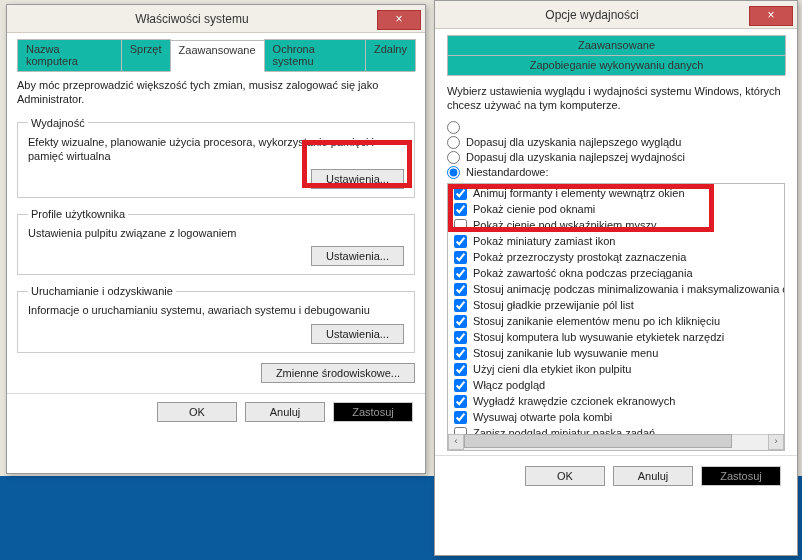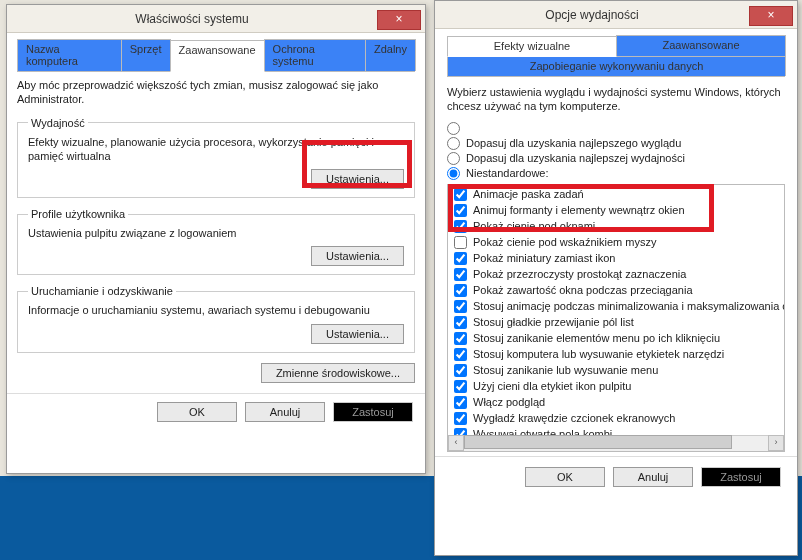--- a/index.html
+++ b/index.html
@@ -63,21 +63,21 @@
   
   .tabs {
     display: flex;
     border-bottom: 1px solid #bbb;
     margin-bottom: 6px;
   }
   .tab {
     padding: 3px 8px 4px 8px;
     border: 1px solid #bbb;
     border-bottom: none;
-    background: #3b82f6;
+    background: #14b8a6;
     margin-right: -1px;
     font-size: 11px;
     color: #333;
     position: relative;
   }
   .tab.active {
     background: #fff;
     border-bottom: 1px solid #fff;
     top: 1px;
   }
@@ -265,21 +265,20 @@
       <span class="title">Opcje wydajności</span>
       <div class="title-btn close">×</div>
     </div>
     <div class="body" style="padding:6px 12px 4px 12px;">
 
       <div class="tabs2" style="border-bottom:1px solid #bbb; margin-bottom:8px;">
         <div class="row" id="tabs-row1">
             <div class="tab">Zapobieganie wykonywaniu danych</div>
           </div>
         <div class="row" id="tabs-row2">
-            <div class="tab active">Efekty wizualne</div>
             <div class="tab">Zaawansowane</div>
           </div>
       </div>
 
       <div class="note" style="margin:2px 0 8px 0;">Wybierz ustawienia wyglądu i wydajności systemu Windows, których chcesz używać na tym komputerze.</div>
 
       <div id="radio-list">
           <label class="opt">
             <input type="radio" name="vismode" style="">
           </label>
@@ -294,24 +293,20 @@
           <label class="opt">
             <input type="radio" name="vismode" checked="" style="">
             <span>Niestandardowe:</span>
           </label>
         </div>
 
       <div class="cb-list" style="margin-top:4px;">
         <div id="check-list">
             <div class="row">
               <input type="checkbox" checked="" style="">
-              <span>Animacje paska zadań</span>
-            </div>
-            <div class="row">
-              <input type="checkbox" checked="" style="">
               <span>Animuj formanty i elementy wewnątrz okien</span>
             </div>
             <div class="row">
               <input type="checkbox" checked="" style="">
               <span>Pokaż cienie pod oknami</span>
             </div>
             <div class="row">
               <input type="checkbox" style="">
               <span>Pokaż cienie pod wskaźnikiem myszy</span>
             </div>

